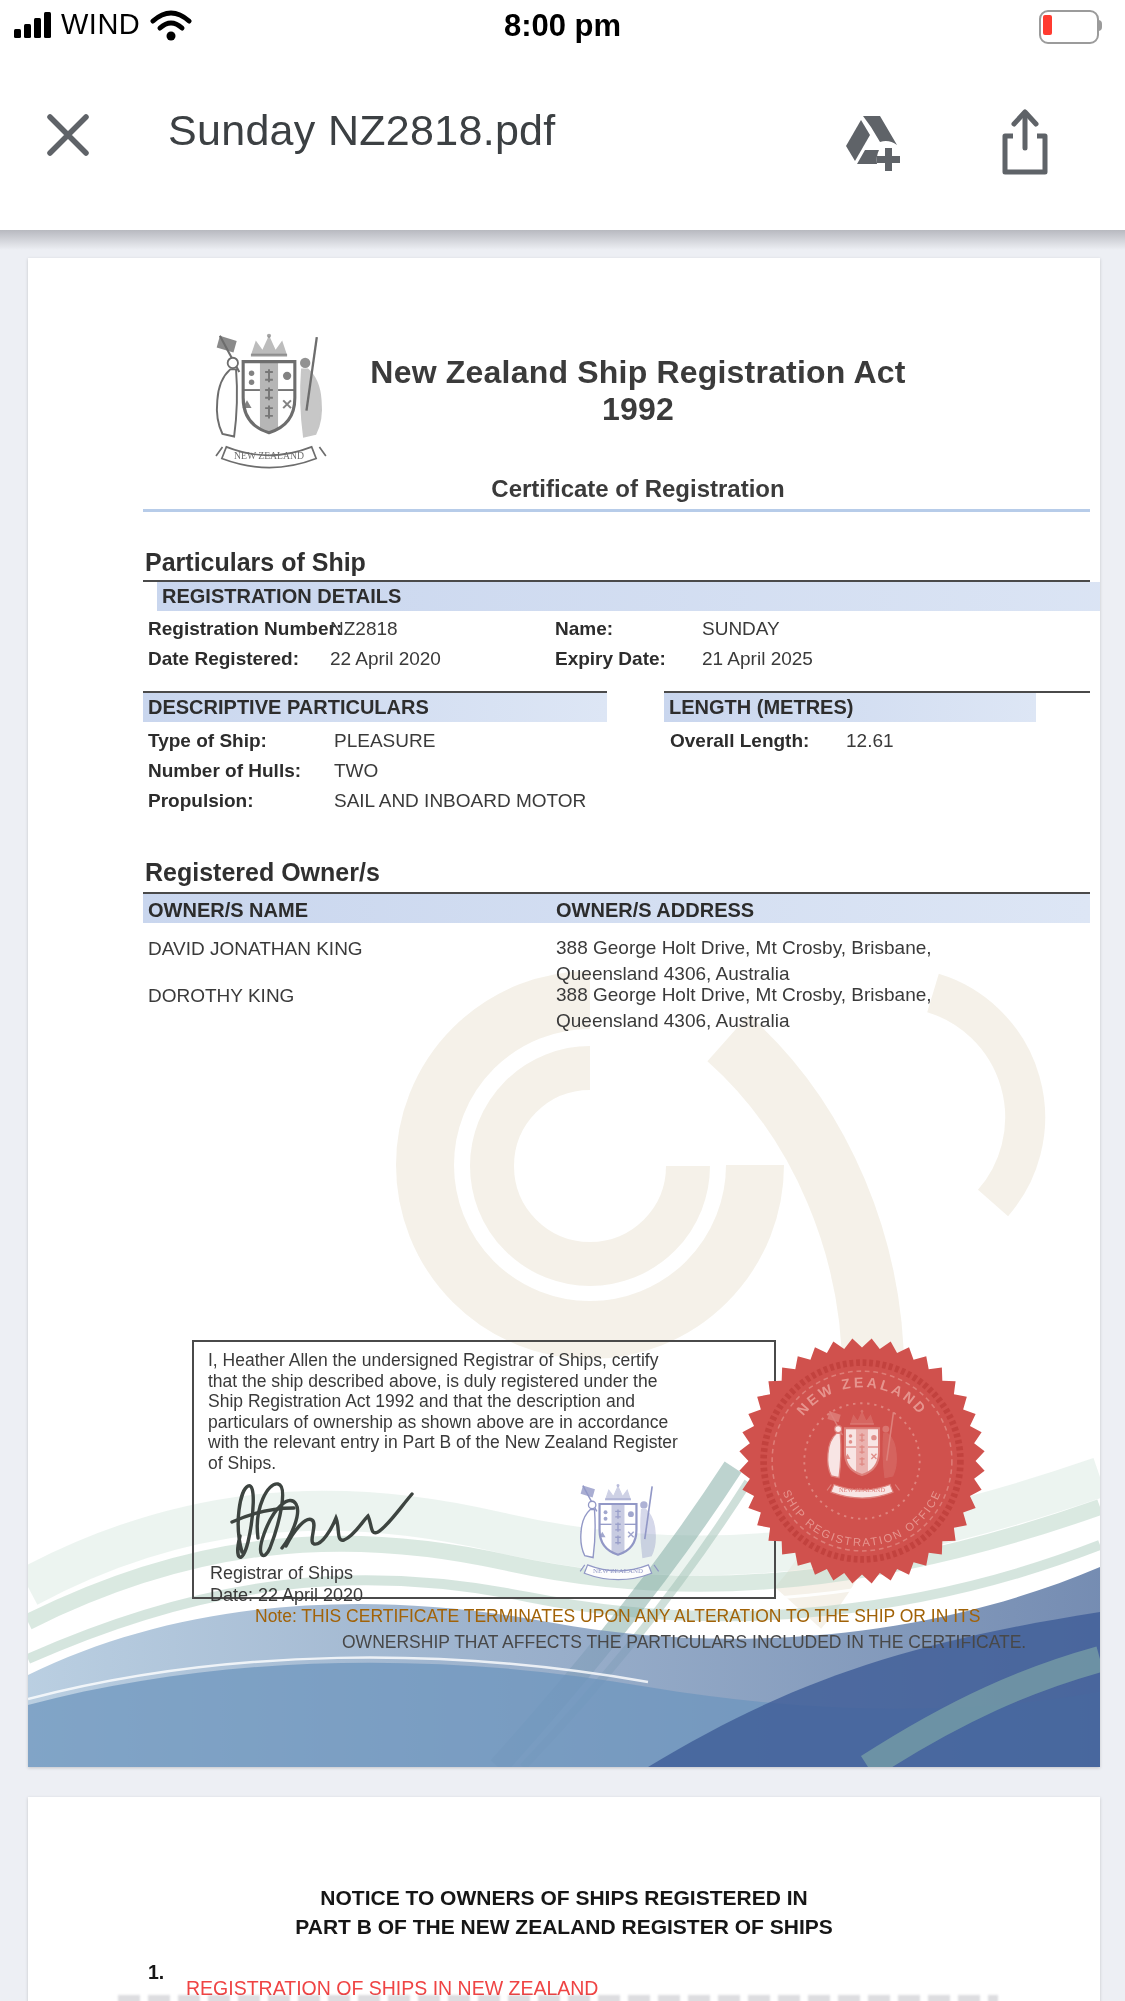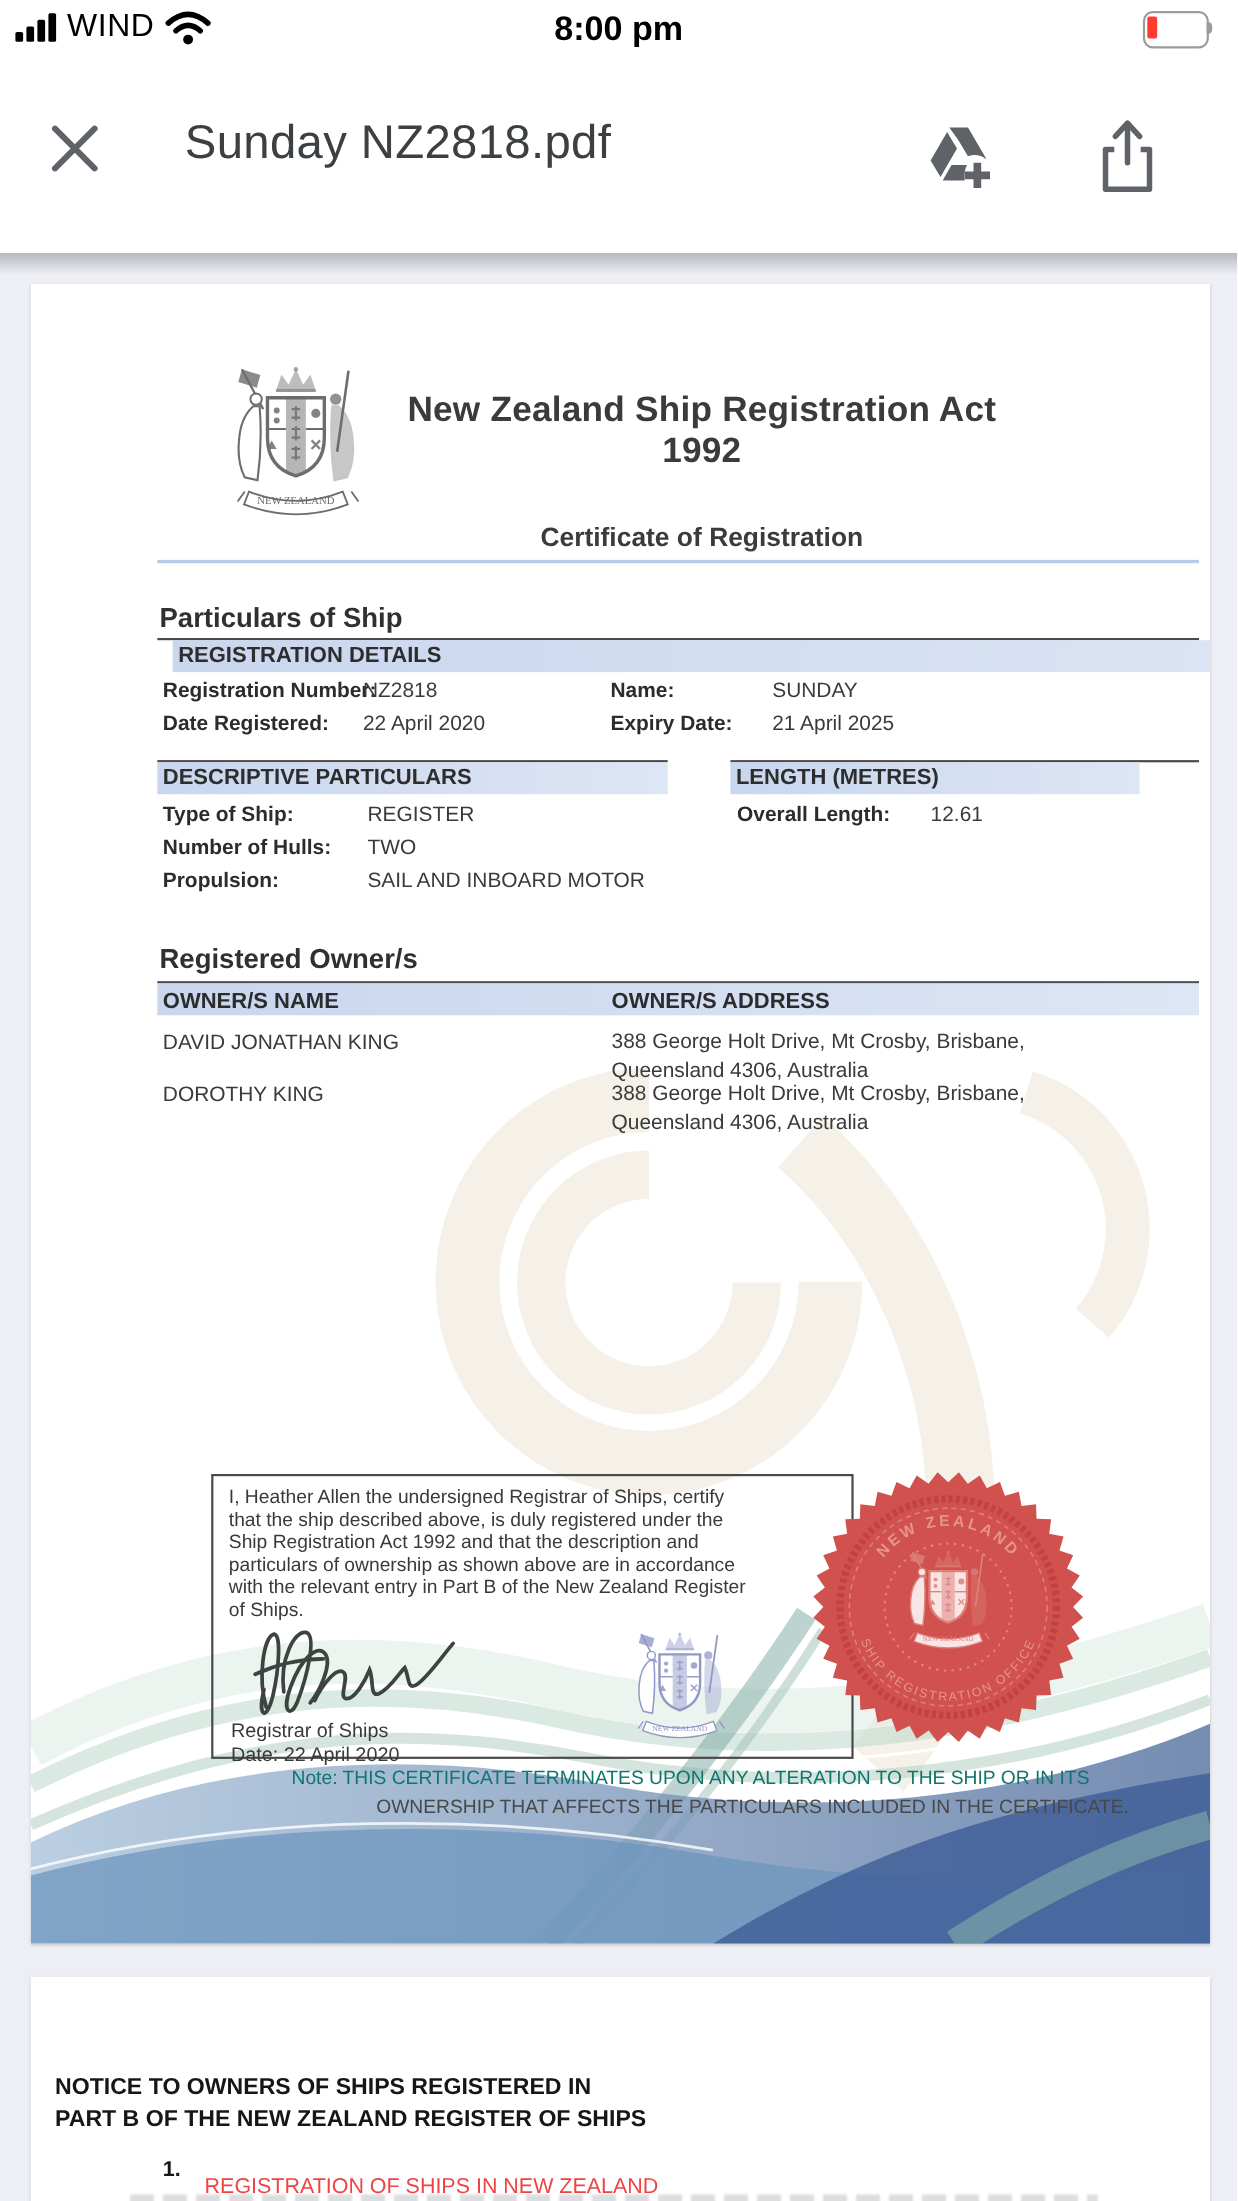--- a/index.html
+++ b/index.html
@@ -65,26 +65,26 @@
             font-size:17.5px;line-height:20.5px;color:#3a3a3a;}
   .signature{position:absolute;left:30px;top:122px;width:230px;height:110px;}
   .signed-role{position:absolute;left:16px;top:221px;font-size:18px;color:#3a3a3a;}
   .signed-date{position:absolute;left:16px;top:243px;font-size:18px;color:#3a3a3a;}
   .crest-mini{position:absolute;left:366px;top:138px;width:116px;height:120px;color:#8d93c4;opacity:.95;}
 
   
   .seal{position:absolute;left:711px;top:1080px;width:246px;height:246px;}
 
   
-  .note-l1{position:absolute;left:227px;top:1348px;font-size:17.5px;color:#0f766e;white-space:nowrap;margin-left:10px;}
+  .note-l1{position:absolute;left:227px;top:1348px;font-size:17.5px;color:#a16207;white-space:nowrap;}
   .note-l2{position:absolute;left:314px;top:1374px;font-size:17.5px;color:#484848;white-space:nowrap;}
 
   
-  .notice{position:absolute;left:0;top:86px;width:1072px;text-align:left;
-          font-size:21px;font-weight:700;color:#161616;line-height:29px;padding-left:22px;}
+  .notice{position:absolute;left:0;top:86px;width:1072px;text-align:center;
+          font-size:21px;font-weight:700;color:#161616;line-height:29px;}
   .sec-num{position:absolute;left:120px;top:164px;font-size:19.5px;font-weight:700;color:#161616;}
   .sec-title{position:absolute;left:158px;top:180px;font-size:19.5px;font-weight:400;color:#ef4444;}
   .faint-line{position:absolute;left:90px;top:198px;width:880px;height:9px;opacity:.35;
      background:repeating-linear-gradient(90deg, rgba(40,40,60,.45) 0 22px, rgba(40,40,60,0) 22px 30px);
      filter:blur(1.2px);}
 </style>
 </head>
 <body>
 
 <div class="screen">
@@ -231,21 +231,21 @@
       <div class="val" style="left:302px;top:390px">22 April 2020</div>
       <div class="lbl" style="left:527px;top:390px">Expiry Date:</div>
       <div class="val" style="left:674px;top:390px">21 April 2025</div>
 
       <div class="rule" style="left:115px;top:433px;width:464px"></div>
       <div class="band" style="left:115px;top:435px;width:464px">DESCRIPTIVE PARTICULARS</div>
       <div class="rule" style="left:636px;top:433px;width:426px"></div>
       <div class="band" style="left:636px;top:435px;width:372px">LENGTH (METRES)</div>
 
       <div class="lbl" style="left:120px;top:472px">Type of Ship:</div>
-      <div class="val" style="left:306px;top:472px">REGISTER</div>
+      <div class="val" style="left:306px;top:472px">PLEASURE</div>
       <div class="lbl" style="left:120px;top:502px">Number of Hulls:</div>
       <div class="val" style="left:306px;top:502px">TWO</div>
       <div class="lbl" style="left:120px;top:532px">Propulsion:</div>
       <div class="val" style="left:306px;top:532px">SAIL AND INBOARD MOTOR</div>
 
       <div class="lbl" style="left:642px;top:472px">Overall Length:</div>
       <div class="val" style="left:818px;top:472px">12.61</div>
 
       <div class="h-section" style="left:117px;top:600px">Registered Owner/s</div>
       <div class="rule" style="left:115px;top:634px;width:947px"></div>

